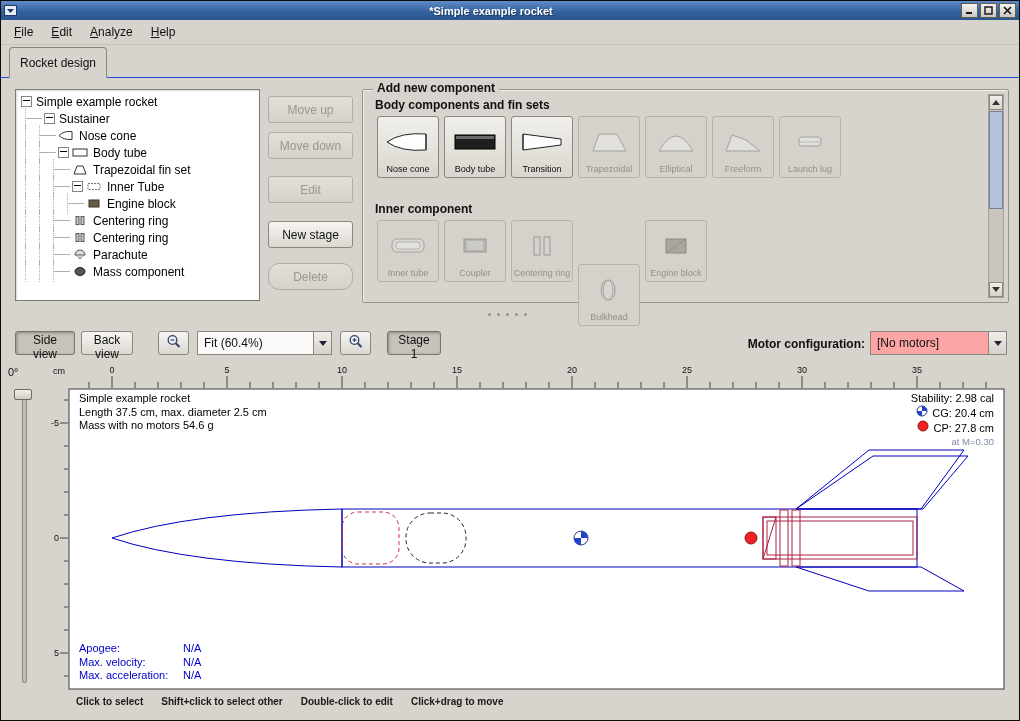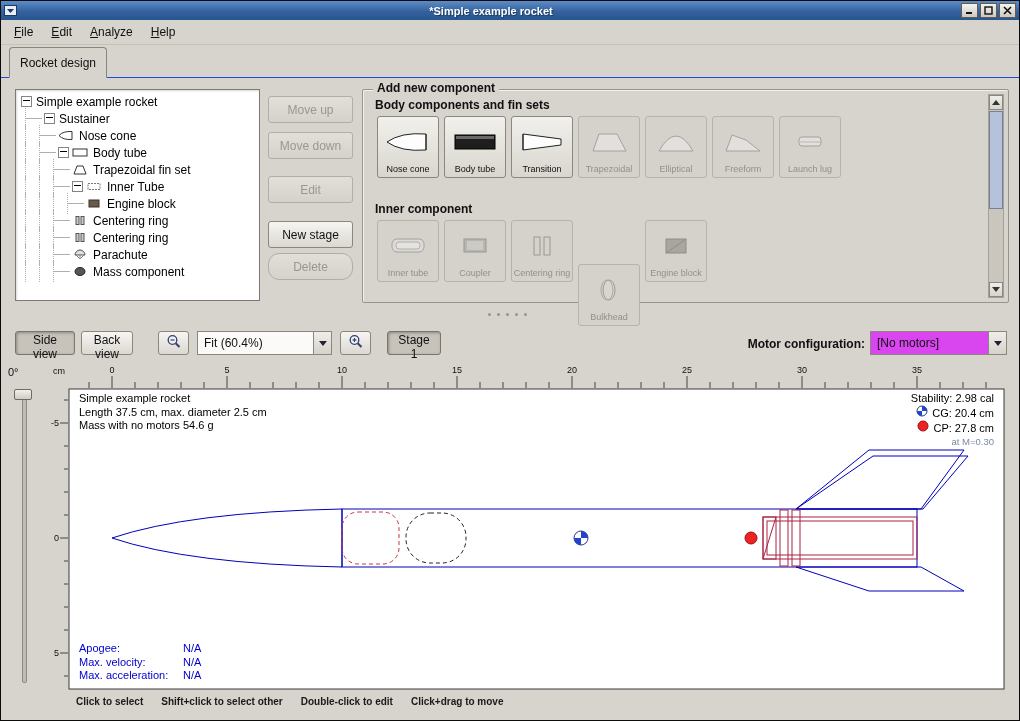--- a/index.html
+++ b/index.html
@@ -71,21 +71,21 @@
   .tri-down{width:0;height:0;border-left:4px solid transparent;border-right:4px solid transparent;border-top:5px solid #333;}
   .sb-thumb{position:absolute;left:0;top:16px;width:14px;height:98px;background:#b6c2da;border:1px solid #75819c;box-sizing:border-box;}
 
   
   .split-handle{position:absolute;left:487px;top:310px;width:46px;height:6px;display:flex;align-items:center;cursor:row-resize;}
   .dot{width:3px;height:3px;border-radius:50%;background:#99958c;
        box-shadow:9px 0 0 #99958c,18px 0 0 #99958c,27px 0 0 #99958c,36px 0 0 #99958c;}
 
   
   .tb{position:absolute;top:330px;height:24px;}
-  .combo{position:absolute;top:330px;height:24px;border:1px solid #8b877e;background:#d946ef;display:flex;
+  .combo{position:absolute;top:330px;height:24px;border:1px solid #8b877e;background:#fca5a5;display:flex;
          align-items:center;box-sizing:border-box;cursor:pointer;}
   .combo .val{flex:1;padding:0 6px;font-size:12px;color:#111;white-space:nowrap;overflow:hidden;}
   .combo .cbtn{width:17px;height:100%;background:linear-gradient(#f0eeea,#d5d2cb);border-left:1px solid #8b877e;
                display:flex;align-items:center;justify-content:center;}
   .arr{width:0;height:0;border-left:4px solid transparent;border-right:4px solid transparent;border-top:5px solid #223;}
   .motor-label{position:absolute;left:726px;top:336px;width:138px;text-align:right;font-weight:bold;font-size:12px;color:#111;}
 
   
   .rot-label{position:absolute;left:7px;top:365px;font-size:11px;color:#111;}
   .rot-slider{position:absolute;left:12px;top:386px;width:20px;height:298px;}
@@ -279,21 +279,21 @@
           </svg>
         </span>
       <span class="tlabel">Mass component</span>
     </div>
   </div>
 
   <button class="btn act disabled" style="top:95px;">Move up</button>
   <button class="btn act disabled" style="top:131px;">Move down</button>
   <button class="btn act disabled" style="top:175px;">Edit</button>
   <button class="btn act" style="top:220px;">New stage</button>
-  <button class="btn act disabled" style="top:252px;border-radius:11px;">Delete</button>
+  <button class="btn act disabled" style="top:262px;border-radius:11px;">Delete</button>
 
   <div class="add-panel">
     <span class="panel-title">Add new component</span>
     <span class="sec-label" style="top:8px;">Body components and fin sets</span>
 
     <button class="comp-btn" style="left:14px;top:26px;">
       <span class="ci">
           <svg width="46" height="26">
             <path d="M2 13 Q16 3 41 5 L41 21 Q16 23 2 13 Z" fill="#fdfdfd" stroke="#222"></path>
             <line x1="41" y1="5" x2="41" y2="21" stroke="#222"></line>

